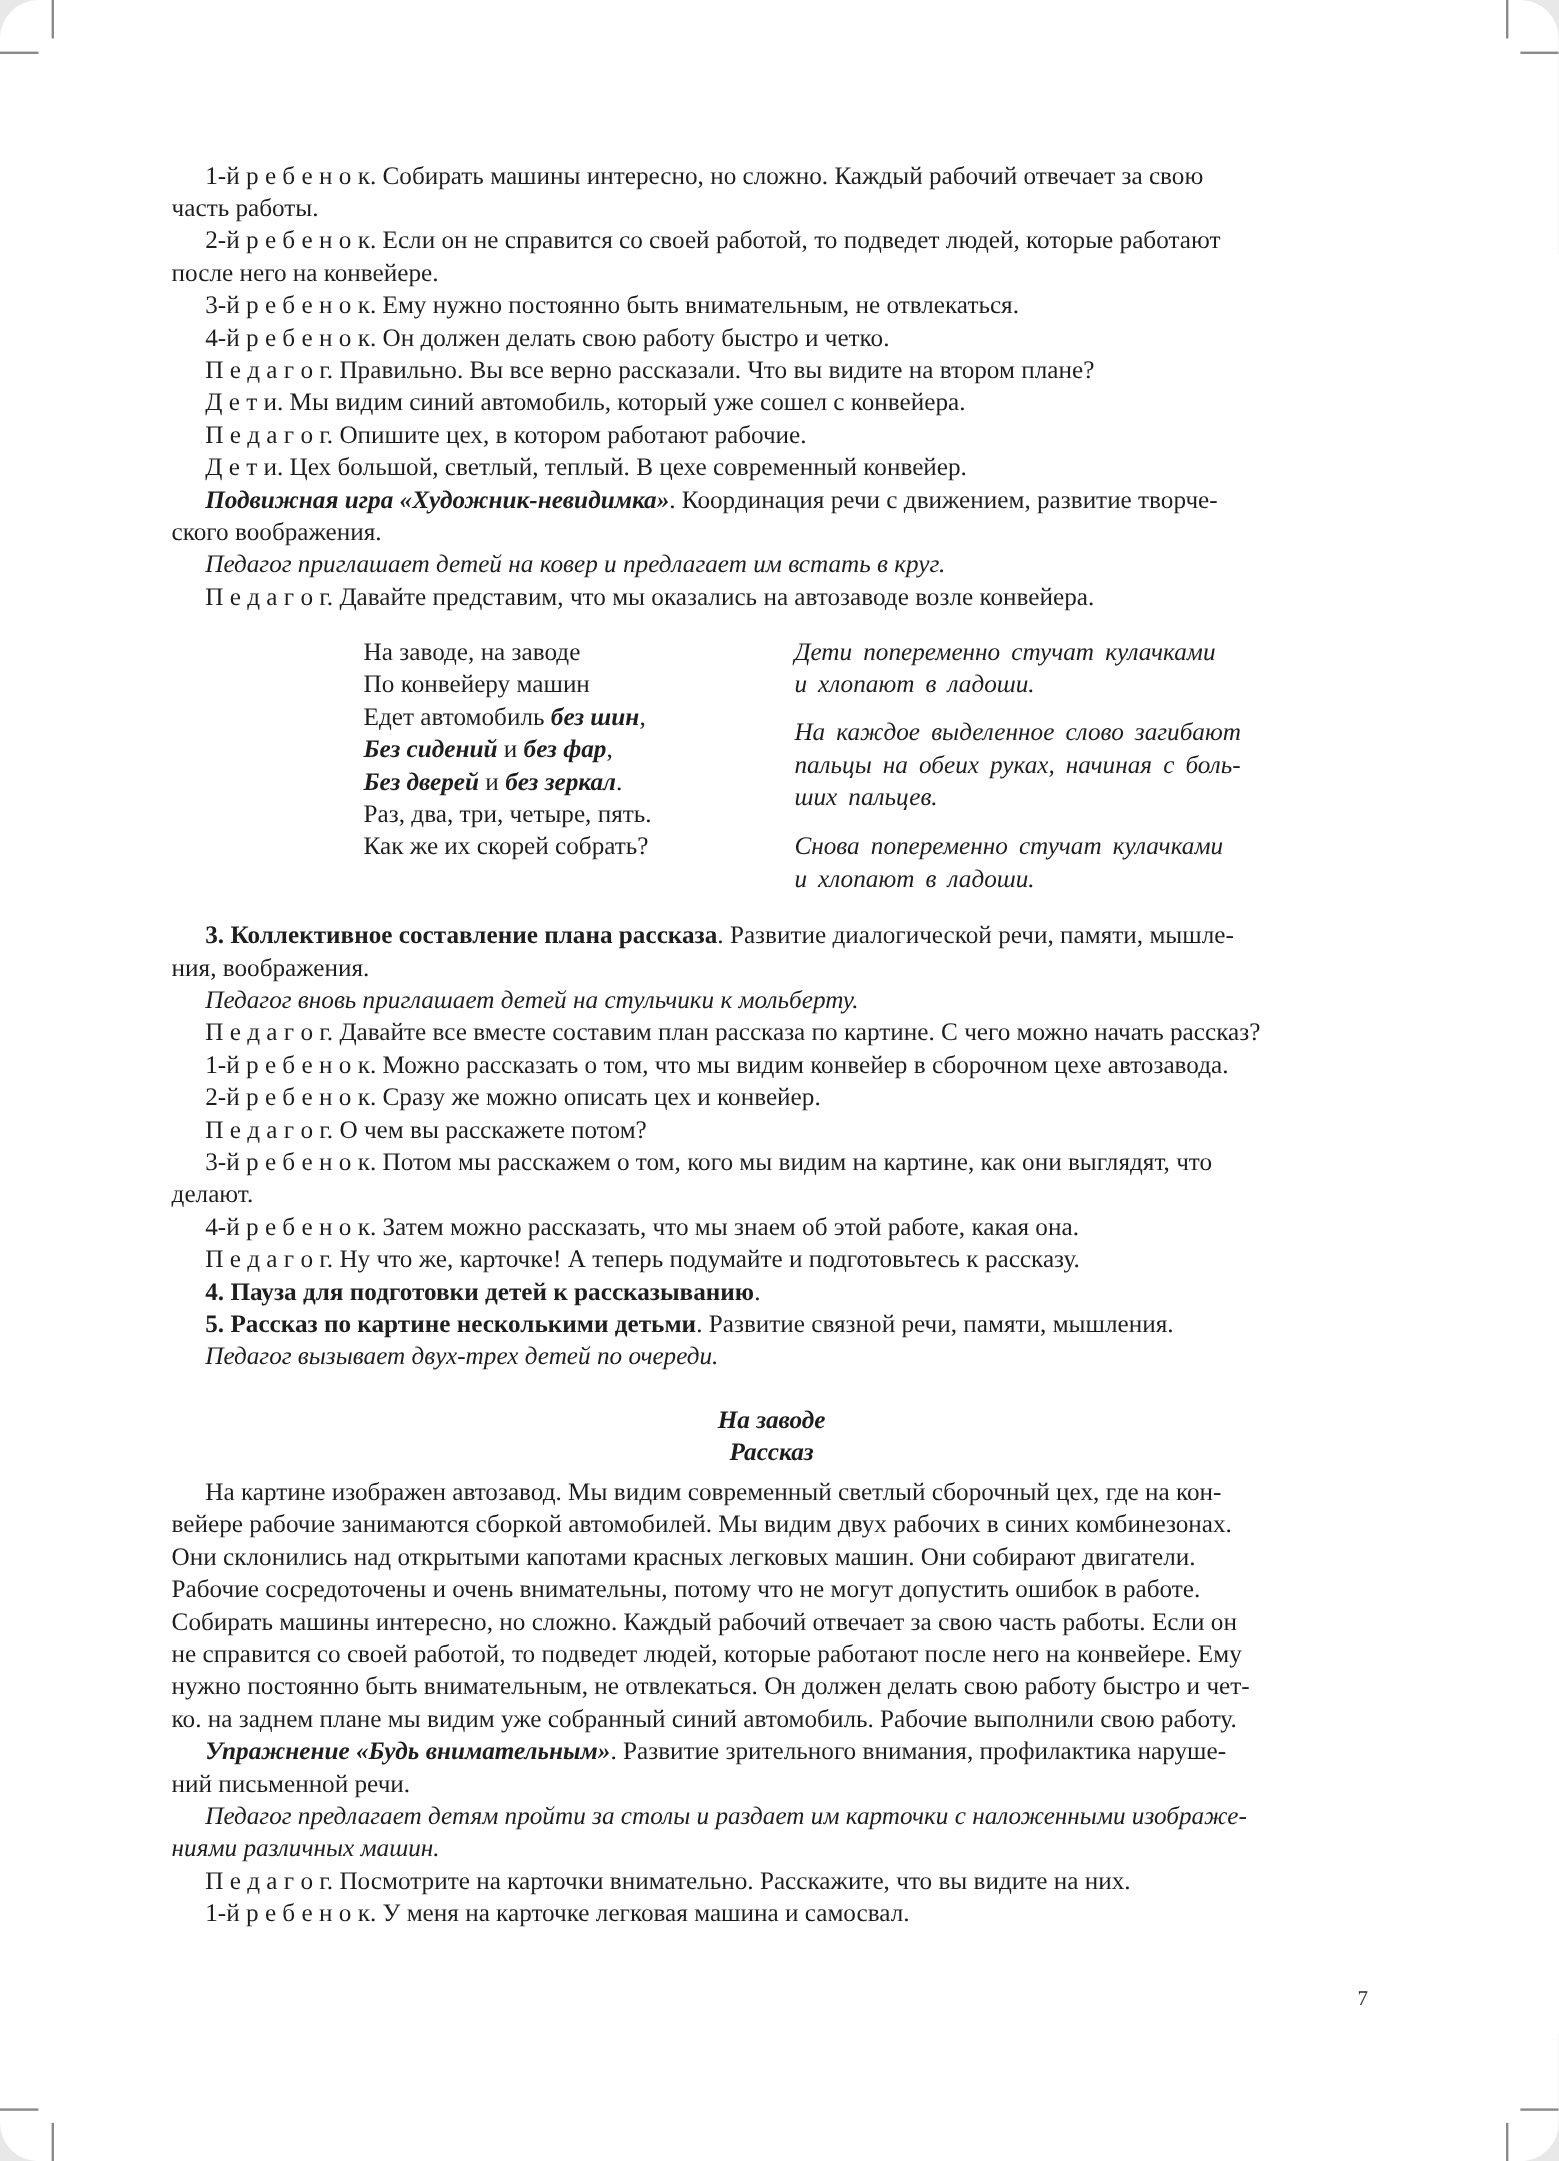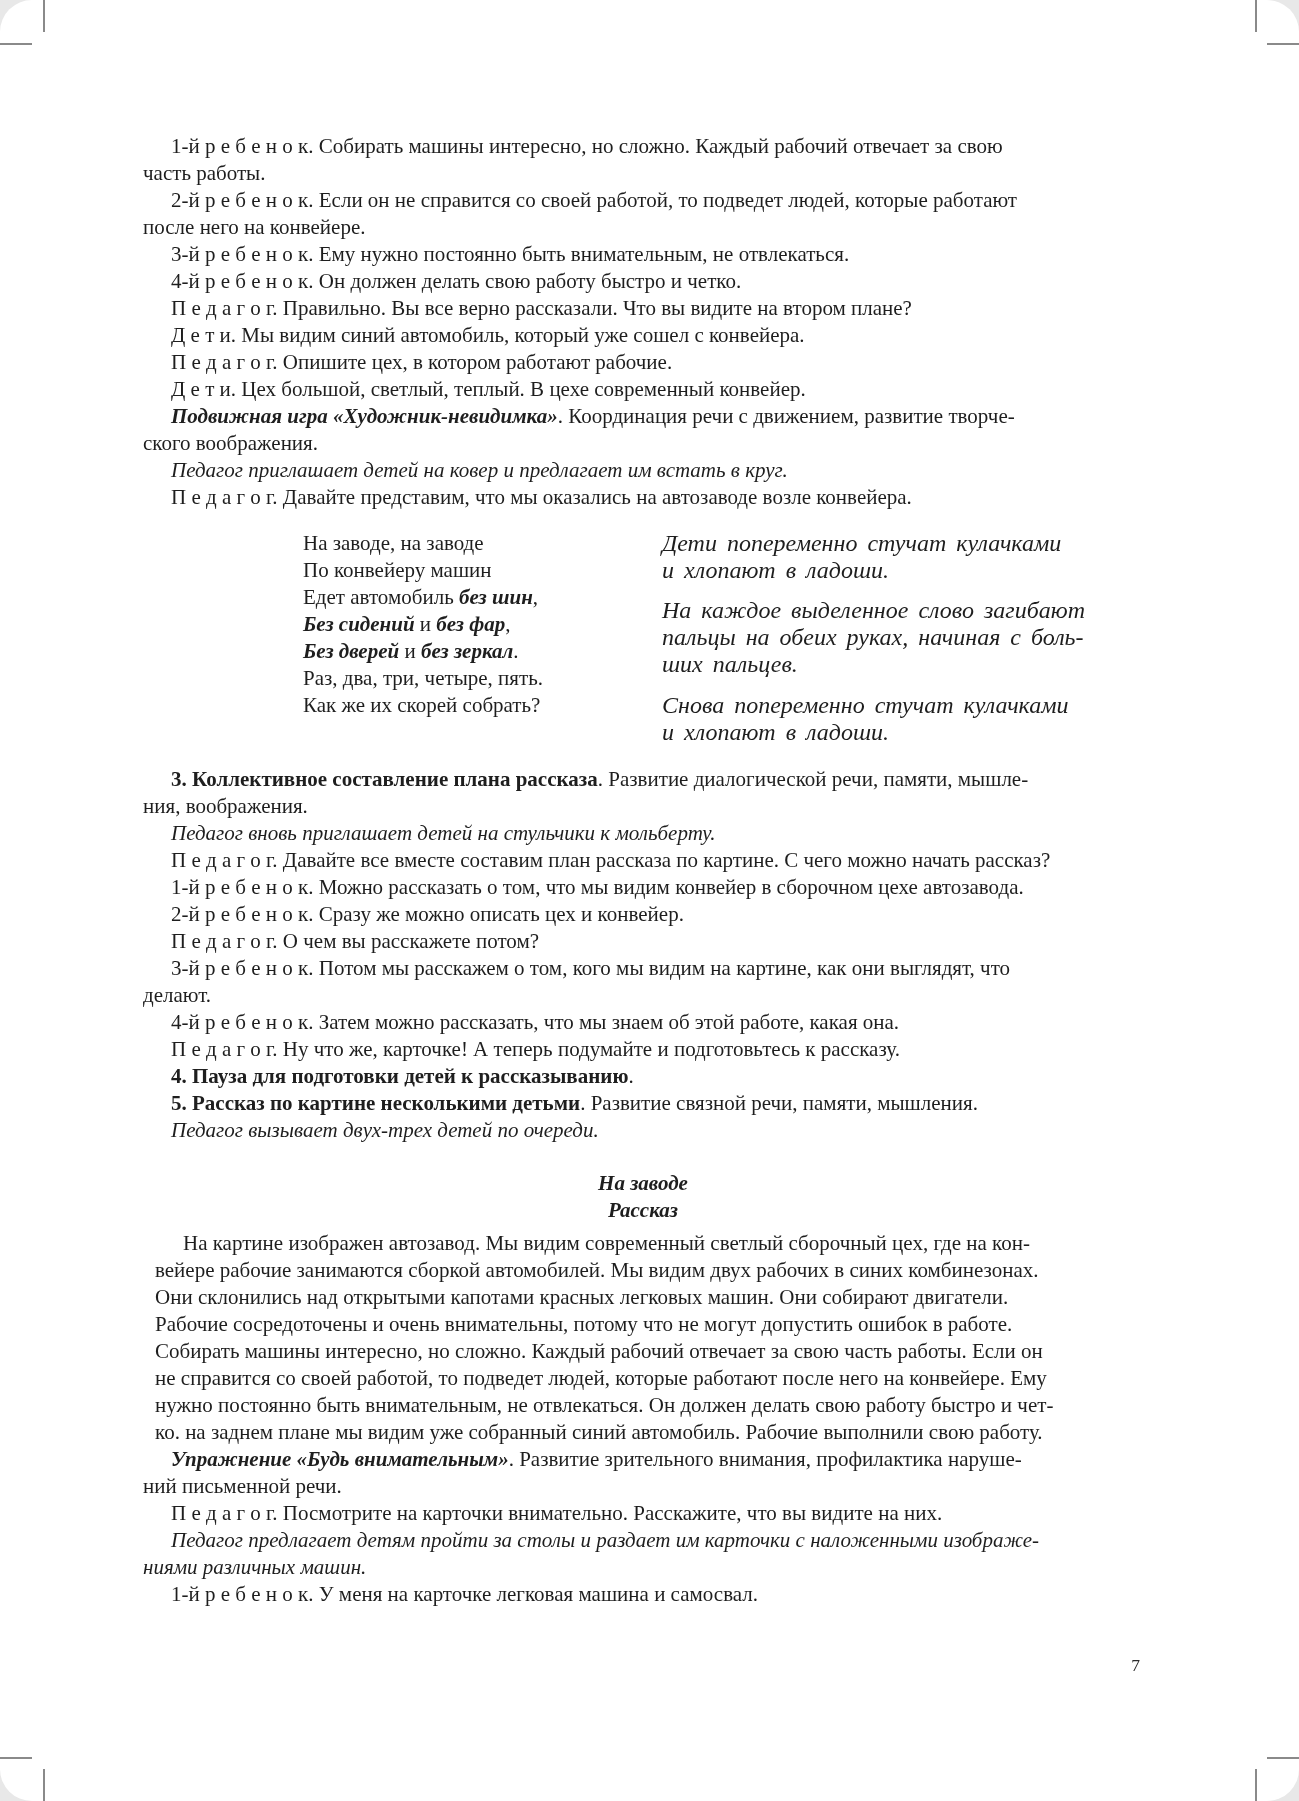--- a/index.html
+++ b/index.html
@@ -21,28 +21,28 @@
     line-height:27px;
     text-align:justify;
   }
   .para{margin:0;text-indent:28px;white-space:pre;}
   .it{font-style:italic;}
   .b{font-weight:bold;font-family:Liberation Serif, serif;}
   .bi{font-weight:bold;font-style:italic;}
   .poem-block{display:flex;margin:19px 0 20px 0;height:216px;}
   .poem-verse{margin-left:160px;width:359px;}
   .poem-line{white-space:pre;}
-  .poem-directions{position:relative;width:340px;font-style:italic;font-size:24px;}
+  .poem-directions{position:relative;width:340px;font-style:italic;font-size:21px;}
   .stage{position:absolute;left:0;white-space:pre;word-spacing:4px;line-height:27px;}
   .stage.g1{top:0;}
   .stage.g2{top:67px;font-style:italic;}
   .stage.g3{top:162px;}
   .heading-block{margin-top:26px;}
   .story-head{text-align:center;font-weight:bold;font-style:italic;margin:0;text-indent:0;}
-  .story-first{margin-top:6px;margin-left:12px;}
+  .story-first{margin-top:6px;}
   .pagenum{
     position:absolute;top:1655px;left:1080px;width:60px;
     text-align:right;font-size:17.5px;color:#2a2a2a;
   }
   .crop{position:absolute;background:#8a8a8a;}
   .crop.v{width:2px;height:32px;}
   .crop.h{width:32px;height:2px;}
 </style>
 </head>
 <body>
@@ -121,22 +121,22 @@
 вейере рабочие занимаются сборкой автомобилей. Мы видим двух рабочих в синих комбинезонах.
 Они склонились над открытыми капотами красных легковых машин. Они собирают двигатели.
 Рабочие сосредоточены и очень внимательны, потому что не могут допустить ошибок в работе.
 Собирать машины интересно, но сложно. Каждый рабочий отвечает за свою часть работы. Если он
 не справится со своей работой, то подведет людей, которые работают после него на конвейере. Ему
 нужно постоянно быть внимательным, не отвлекаться. Он должен делать свою работу быстро и чет-
 ко. на заднем плане мы видим уже собранный синий автомобиль. Рабочие выполнили свою работу.</p>
 
     <p class="para"><span class="bi">Упражнение «Будь внимательным»</span><span>. Развитие зрительного внимания, профилактика наруше-
 ний письменной речи.</span></p>
-    <p class="para">П е д а г о г. Посмотрите на карточки внимательно. Расскажите, что вы видите на них.</p>
     <p class="para it">Педагог предлагает детям пройти за столы и раздает им карточки с наложенными изображе-
 ниями различных машин.</p>
+    <p class="para">П е д а г о г. Посмотрите на карточки внимательно. Расскажите, что вы видите на них.</p>
     <p class="para">1-й р е б е н о к. У меня на карточке легковая машина и самосвал.</p>
 
   </div>
 
   <div class="pagenum">7</div>
 
 </div>
 
 </body></html>

